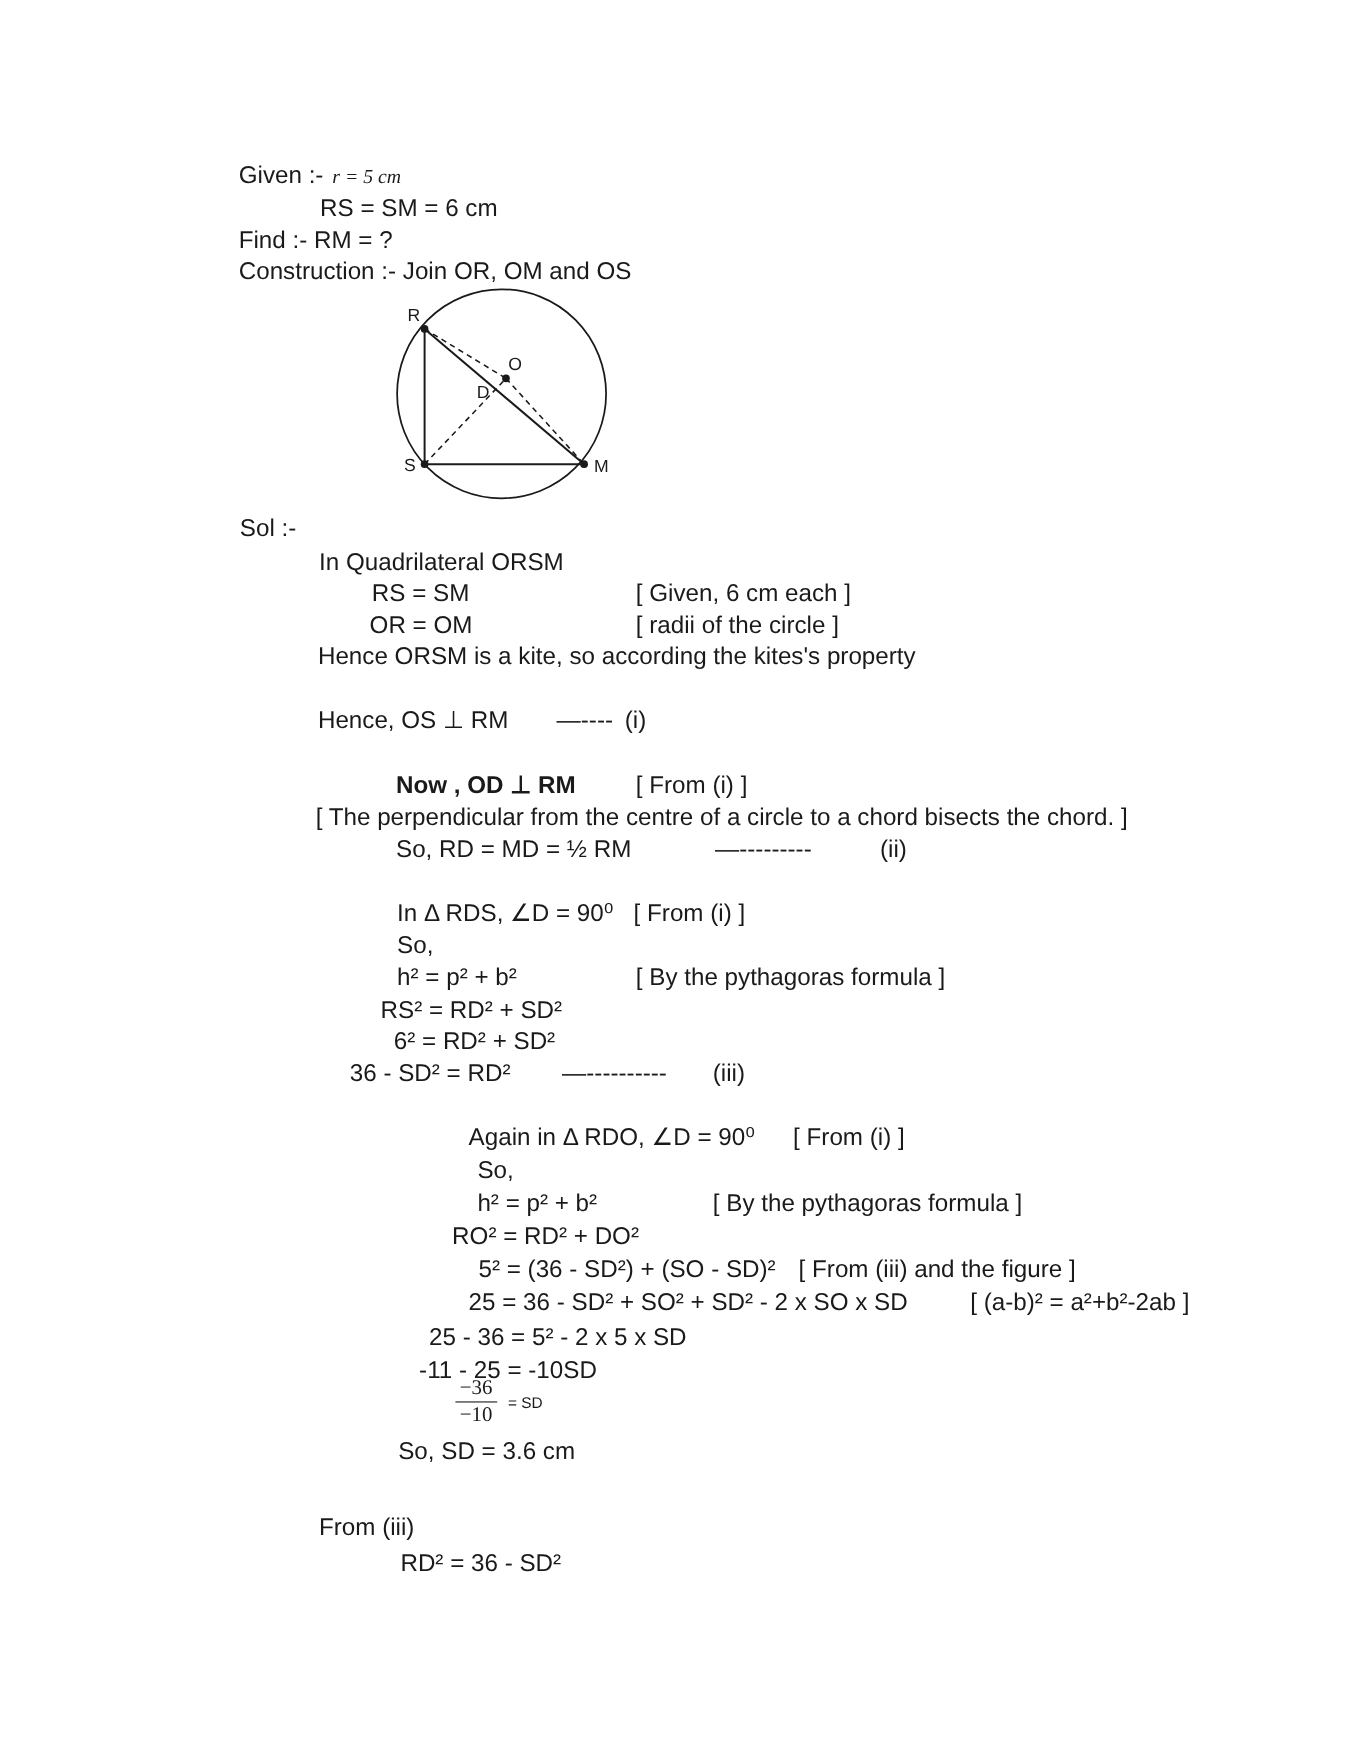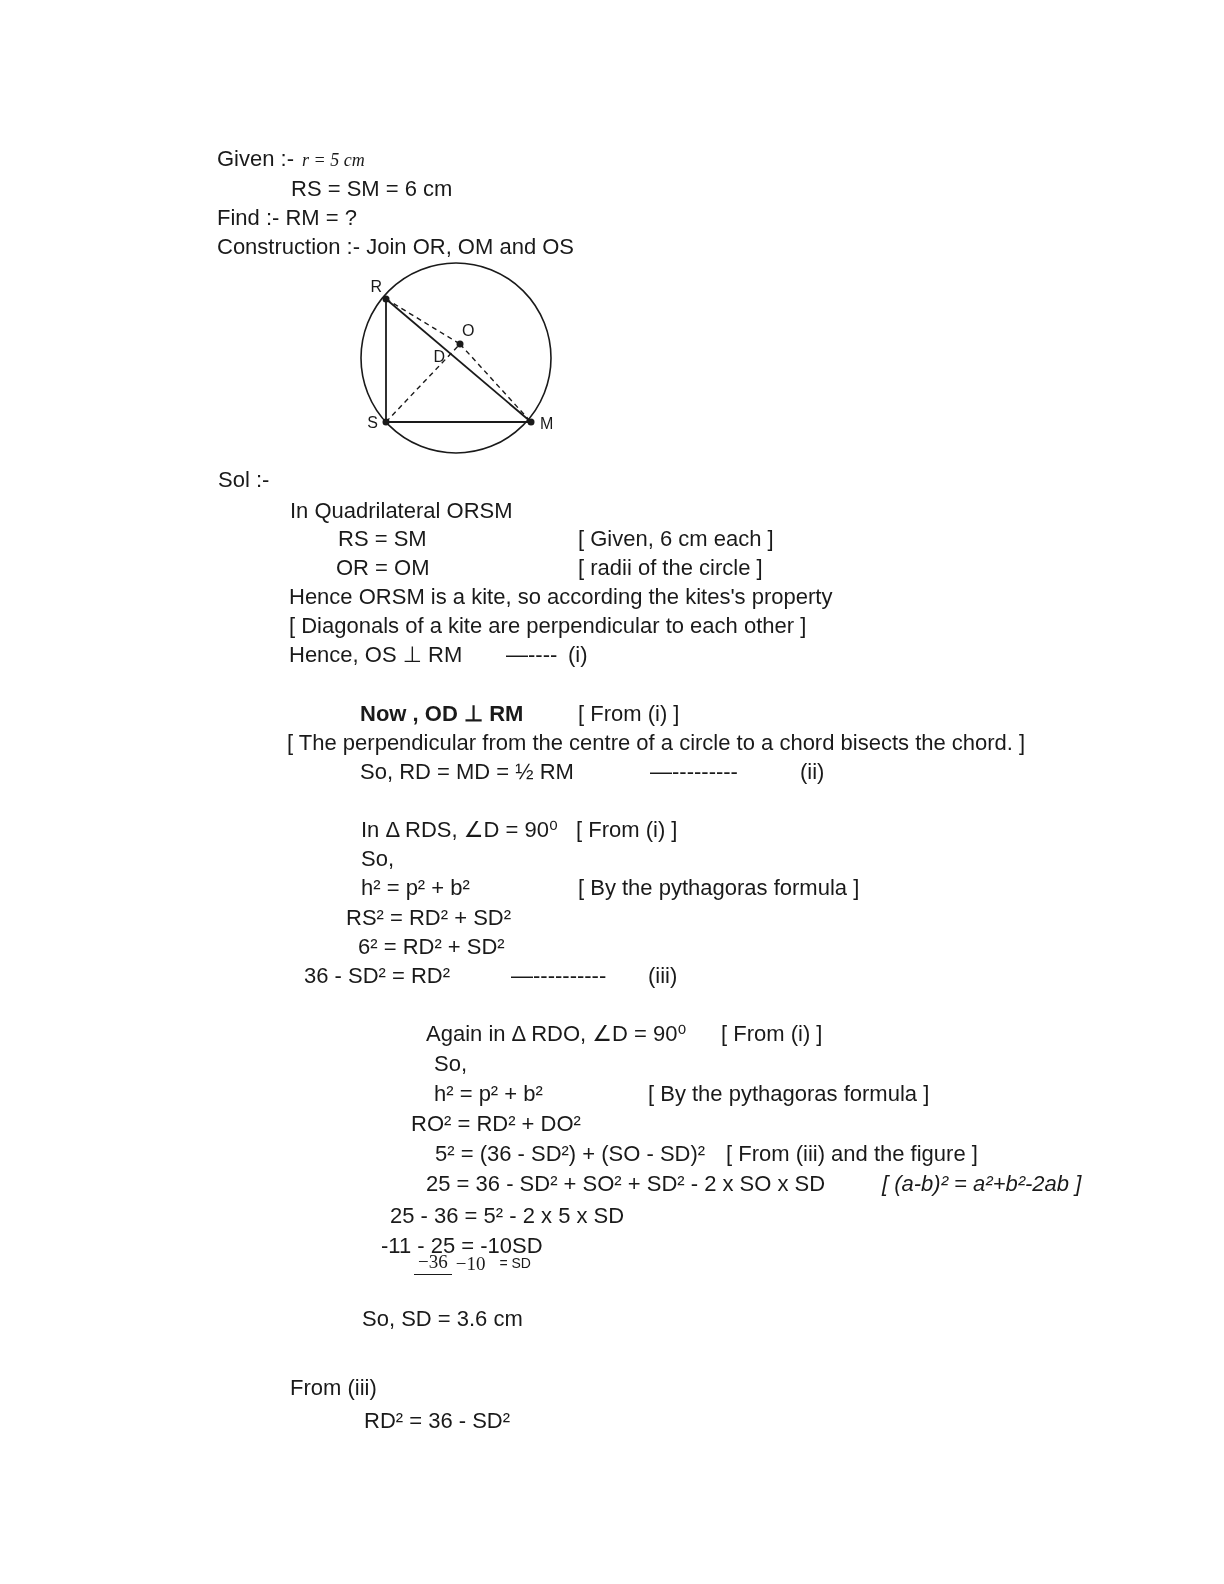--- a/index.html
+++ b/index.html
@@ -25,21 +25,21 @@
   }
   .lbl { margin-right: 8px; }
   .frac-row {
     position: absolute;
     display: flex;
     align-items: center;
     gap: 10px;
   }
   .frac {
     display: inline-flex;
-    flex-direction: row;
+    flex-direction: column;
     align-items: center;
     font-family: "Liberation Serif", serif;
     font-size: 19px;
     line-height: 22px;
   }
   .frac .num { border-bottom: 1.6px solid #1a1a1a; padding: 0 4px 1px 4px; }
   .frac .den { padding: 1px 4px 0 4px; }
   .frac-rhs { font-size: 14px; }
   .diagram {
     position: absolute;
@@ -90,21 +90,20 @@
   <div class="ln" style="left:218px; top:467px;">Sol :-</div>
   <div class="ln" style="left:290px; top:498px;">In Quadrilateral ORSM</div>
 
   <div class="ln" style="left:338px; top:526px;">RS = SM</div>
   <div class="ln" style="left:578px; top:526px;">[ Given, 6 cm each ]</div>
 
   <div class="ln" style="left:336px; top:555px;">OR = OM</div>
   <div class="ln" style="left:578px; top:555px;">[ radii of the circle ]</div>
 
   <div class="ln" style="left:289px; top:584px;">Hence ORSM is a kite, so according the kites's property</div>
-  <div class="ln" style="left:289px; top:613px;">[ Diagonals of a kite are perpendicular to each other ]</div>
 
   <div class="ln" style="left:289px; top:642px;">Hence, OS ⊥ RM</div>
   <div class="ln" style="left:506px; top:642px;">—----</div>
   <div class="ln" style="left:568px; top:642px;">(i)</div>
 
   <div class="ln" style="left:360px; top:701px;font-weight:bold;">Now , OD ⊥ RM</div>
   <div class="ln" style="left:578px; top:701px;">[ From (i) ]</div>
 
   <div class="ln" style="left:287px; top:730px;">[ The perpendicular from the centre of a circle to a chord bisects the chord. ]</div>
 
@@ -112,34 +111,34 @@
   <div class="ln" style="left:650px; top:759px;">—---------</div>
   <div class="ln" style="left:800px; top:759px;">(ii)</div>
 
   <div class="ln" style="left:361px; top:817px;">In Δ RDS, ∠D = 90⁰</div>
   <div class="ln" style="left:576px; top:817px;">[ From (i) ]</div>
   <div class="ln" style="left:361px; top:846px;">So,</div>
   <div class="ln" style="left:361px; top:875px;">h² = p² + b²</div>
   <div class="ln" style="left:578px; top:875px;">[ By the pythagoras formula ]</div>
   <div class="ln" style="left:346px; top:905px;">RS² = RD² + SD²</div>
   <div class="ln" style="left:358px; top:934px;text-align:right;">6² = RD² + SD²</div>
-  <div class="ln" style="left:304px; top:963px;">36 - SD² = RD²</div>
+  <div class="ln" style="left:318px; top:963px;">36 - SD² = RD²</div>
   <div class="ln" style="left:511px; top:963px;">—----------</div>
   <div class="ln" style="left:648px; top:963px;">(iii)</div>
 
   <div class="ln" style="left:426px; top:1021px;">Again in Δ RDO, ∠D = 90⁰</div>
   <div class="ln" style="left:721px; top:1021px;">[ From (i) ]</div>
   <div class="ln" style="left:434px; top:1051px;">So,</div>
   <div class="ln" style="left:434px; top:1081px;">h² = p² + b²</div>
   <div class="ln" style="left:648px; top:1081px;">[ By the pythagoras formula ]</div>
   <div class="ln" style="left:411px; top:1111px;">RO² = RD² + DO²</div>
   <div class="ln" style="left:435px; top:1141px;">5² = (36 - SD²) + (SO - SD)²</div>
   <div class="ln" style="left:726px; top:1141px;">[ From (iii) and the figure ]</div>
   <div class="ln" style="left:426px; top:1171px;">25 = 36 - SD² + SO² + SD² - 2 x SO x SD</div>
-  <div class="ln" style="left:882px; top:1171px;font-style:italic;">[ (a-b)² = a²+b²-2ab ]</div>
+  <div class="ln" style="left:882px; top:1171px;">[ (a-b)² = a²+b²-2ab ]</div>
 
   <div class="ln" style="left:390px; top:1203px;">25 - 36 = 5² - 2 x 5 x SD</div>
   <div class="ln" style="left:381px; top:1233px;">-11 - 25 = -10SD</div>
 
   <div class="frac-row" style="left:414px; top:1251px;">
     <span class="frac">
       <span class="num">−36</span>
       <span class="den">−10</span>
     </span>
     <span class="frac-rhs">= SD</span>

